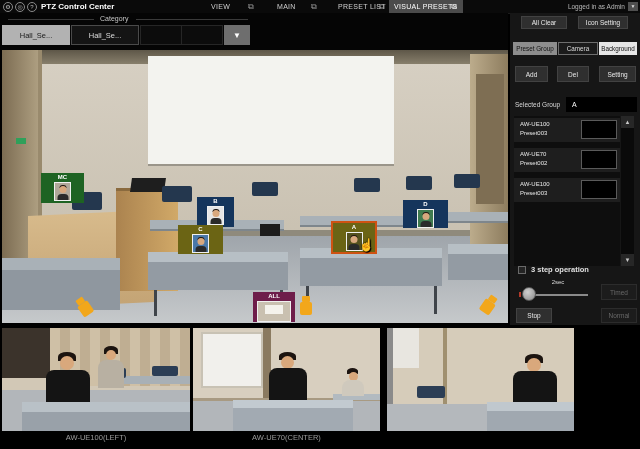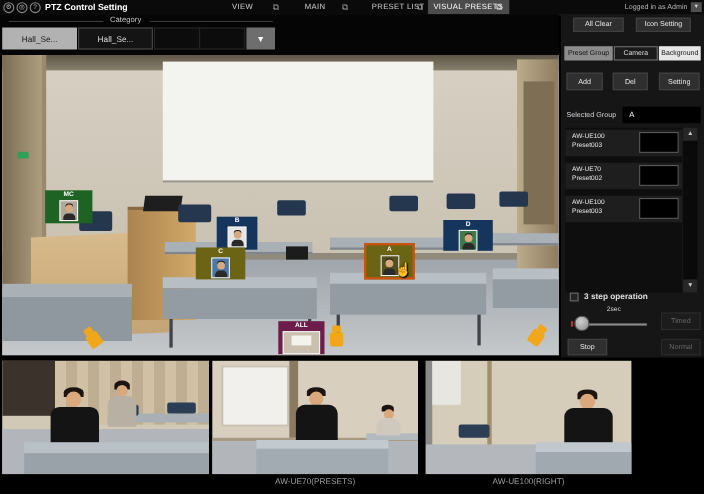--- a/index.html
+++ b/index.html
@@ -84,21 +84,21 @@
 </style>
 </head>
 <body>
 
 <div class="app">
 
   <div class="topbar">
     <span class="circ" style="left:3px;">⚙</span>
     <span class="circ" style="left:15px;">◎</span>
     <span class="circ" style="left:27px;">?</span>
-    <span class="apptitle">PTZ Control Setting</span>
+    <span class="apptitle">PTZ Control Center</span>
 
     <span class="menuitem" style="left:211px;">VIEW</span>
     <span class="extic" style="left:248px;">⧉</span>
     <span class="menuitem" style="left:277px;">MAIN</span>
     <span class="extic" style="left:311px;">⧉</span>
     <span class="menuitem" style="left:338px;">PRESET LIST</span>
     <span class="extic" style="left:379px;">⧉</span>
     <div class="menuhl">
       <span class="menuitem">VISUAL PRESETS</span>
       <span class="extic">⧉</span>
@@ -320,17 +320,17 @@
       <div class="shape" style="left:56px;top:0;width:4px;height:78px;background:#a09070;"></div>
       <div class="shape" style="left:0;top:76px;width:187px;height:27px;background:#b4b8bc;"></div>
       <div class="shape" style="left:30px;top:58px;width:28px;height:12px;background:#2c3e55;border-radius:2px;"></div>
       <div class="phair" style="left:138px;top:26px;width:18px;height:9px;"></div>
       <div class="phead" style="left:140px;top:30px;width:14px;height:14px;"></div>
       <div class="pbody" style="left:126px;top:43px;width:44px;height:34px;"></div>
       <div class="shape" style="left:100px;top:74px;width:87px;height:9px;background:#c0c8ce;"></div>
       <div class="shape" style="left:100px;top:83px;width:87px;height:20px;background:#a0a8b0;"></div>
     </div>
 
-    <span class="blabel" style="left:193px;width:187px;">AW-UE70(PRESETS)</span>
-    <span class="blabel" style="left:387px;width:187px;">AW-UE100(RIGHT)</span>
+    <span class="blabel" style="left:2px;width:188px;">AW-UE100(LEFT)</span>
+    <span class="blabel" style="left:193px;width:187px;">AW-UE70(CENTER)</span>
   </div>
 
 </div>
 
 </body></html>

